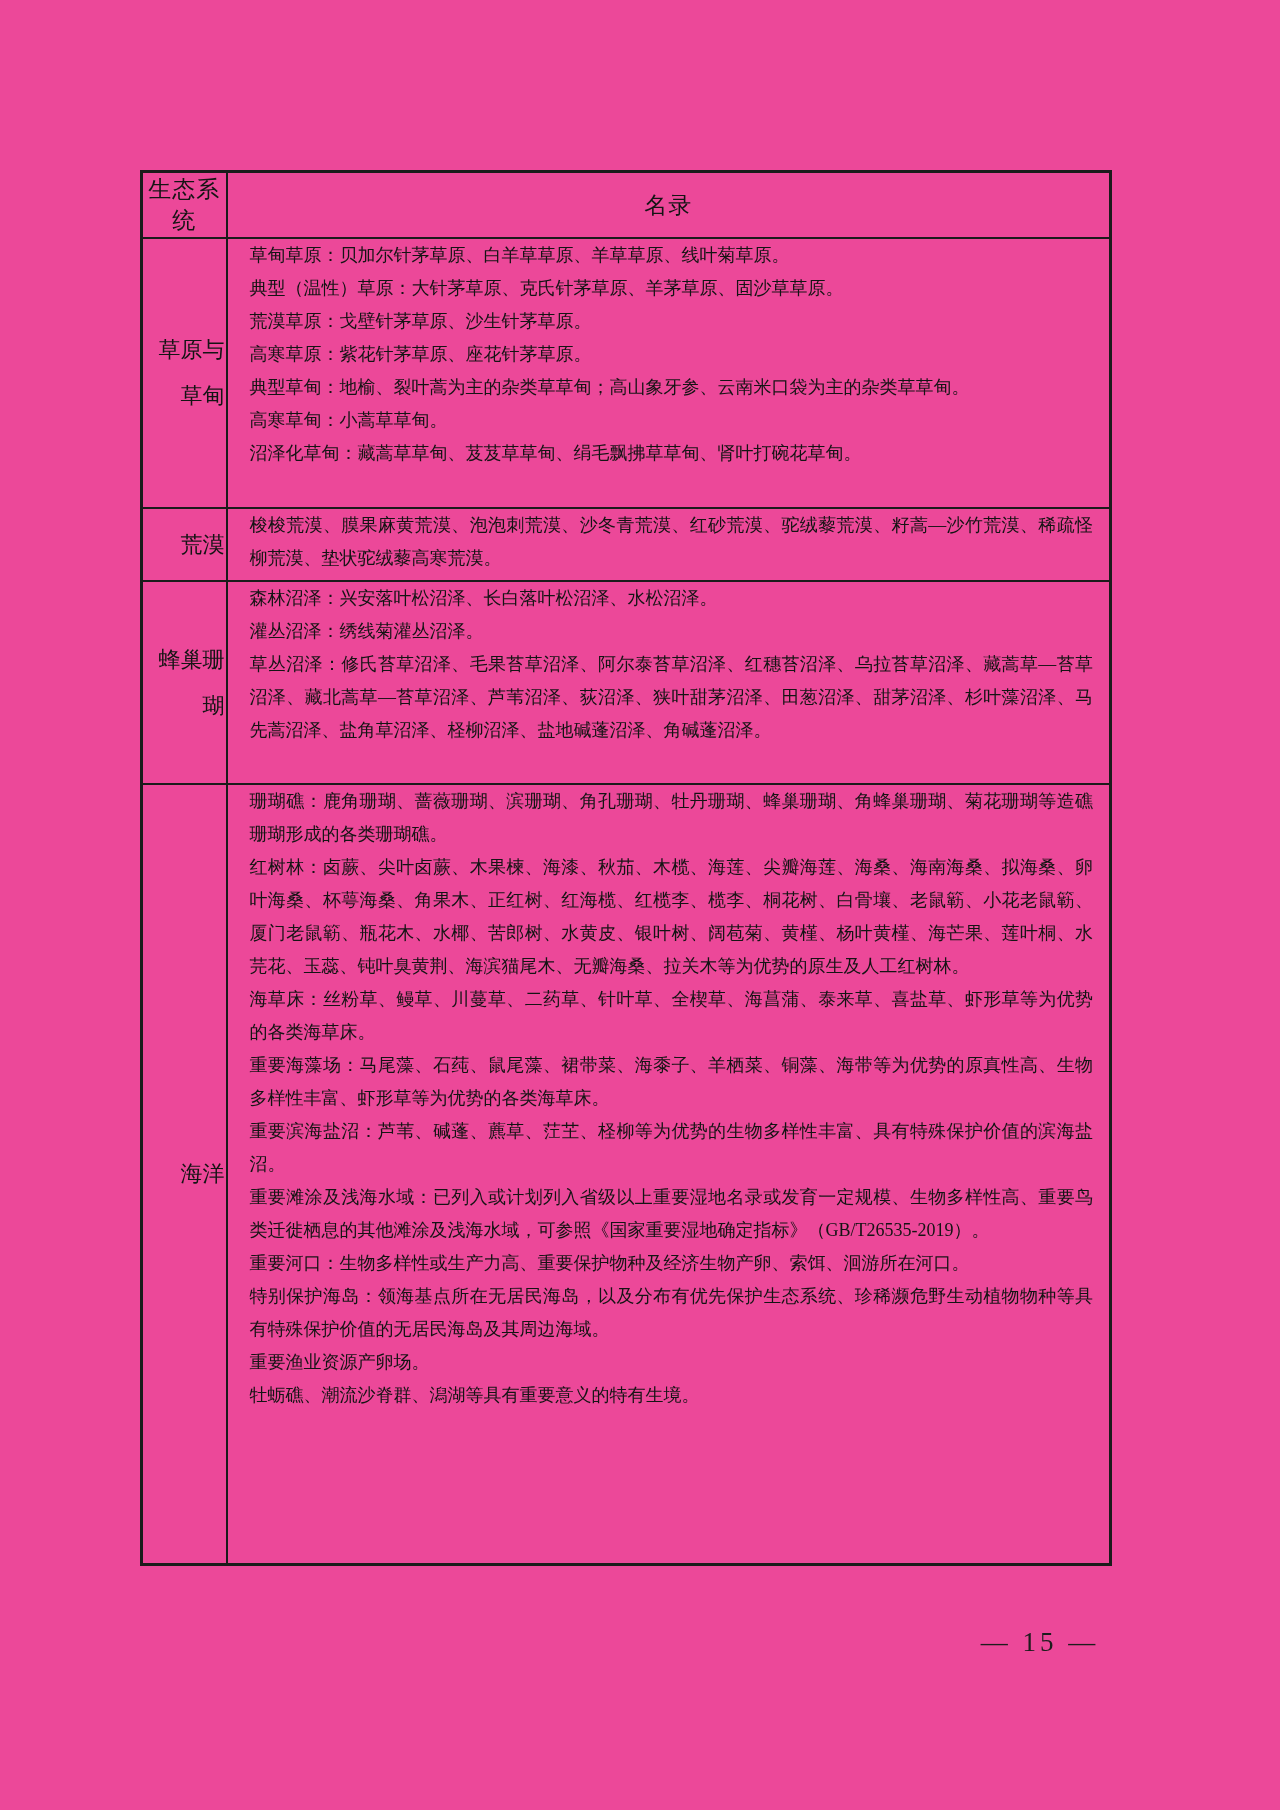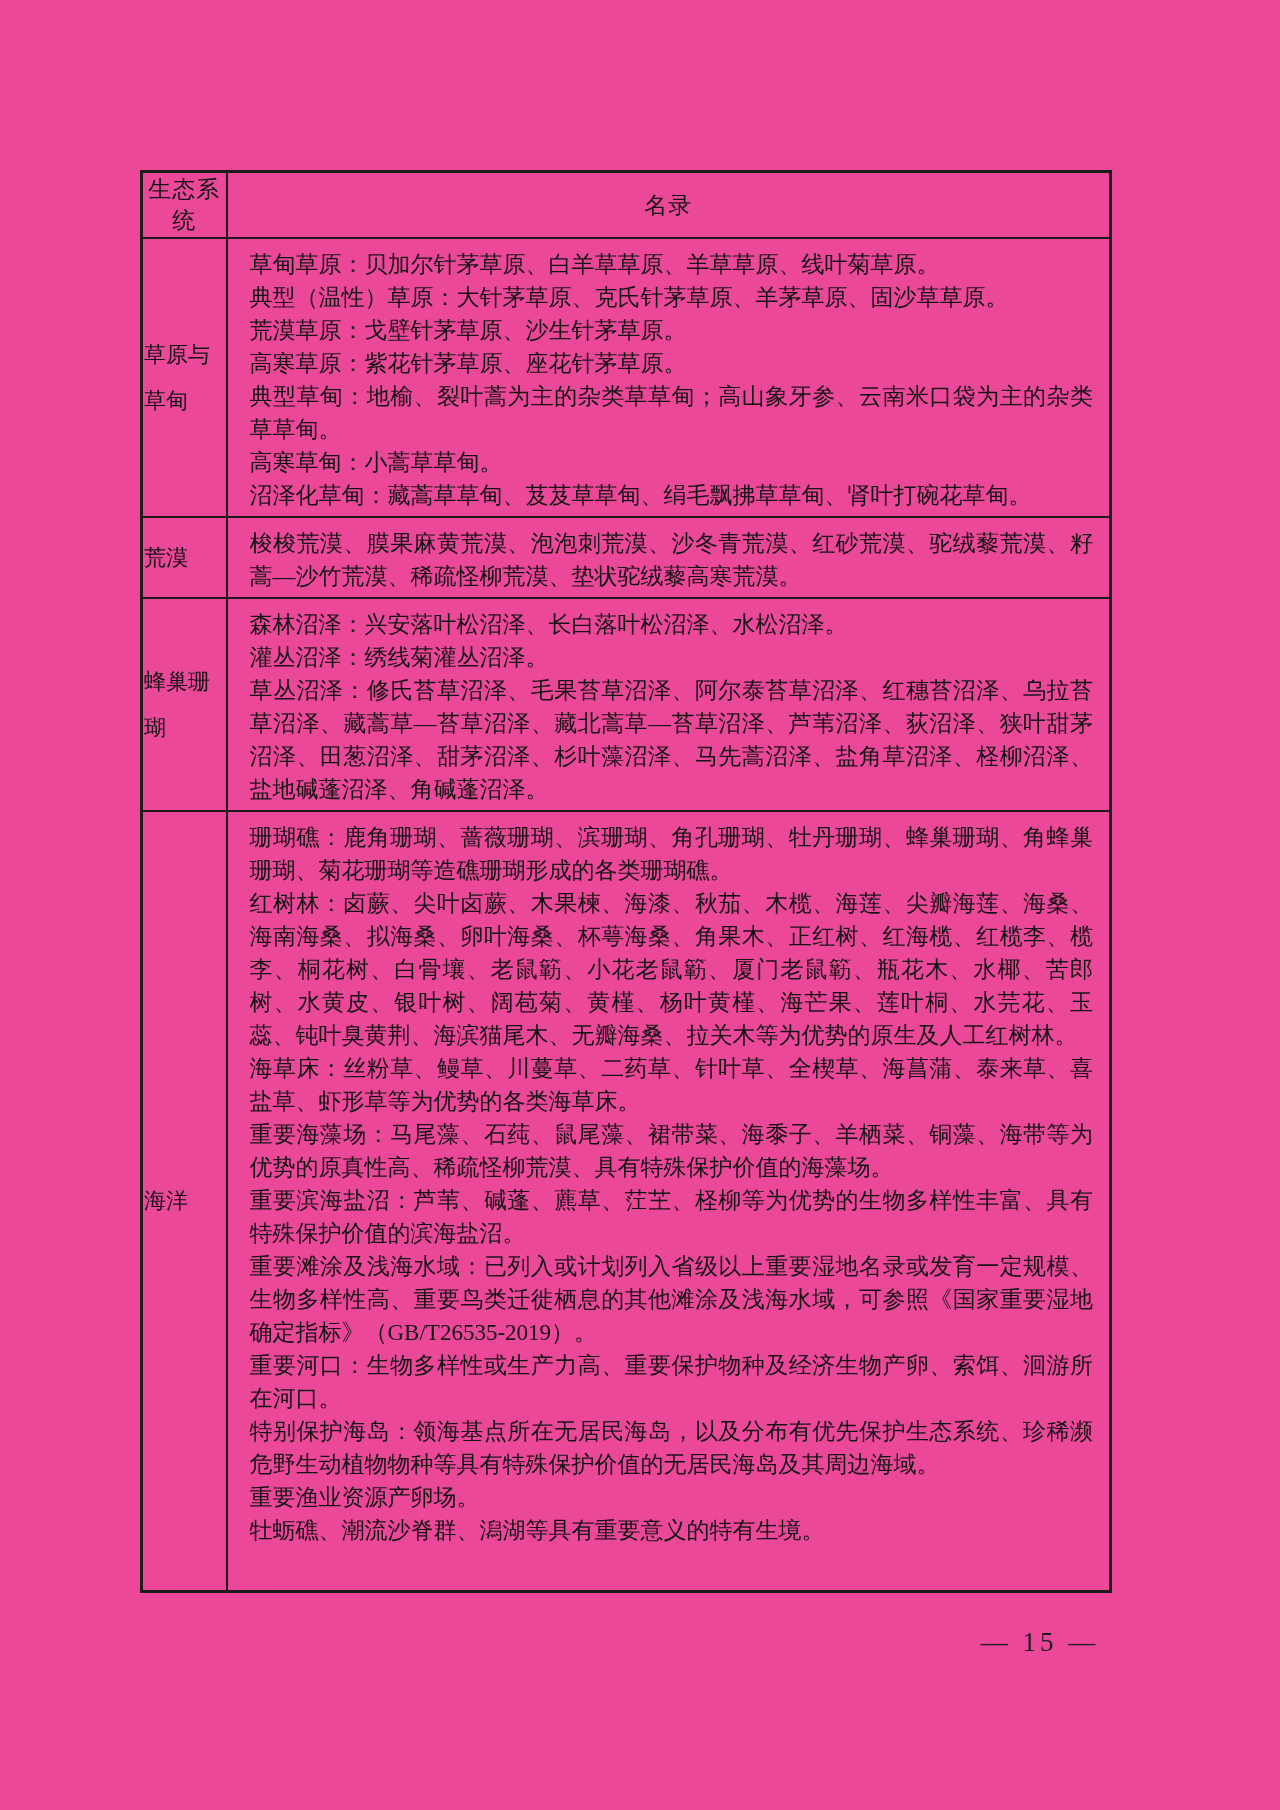--- a/index.html
+++ b/index.html
@@ -32,33 +32,33 @@
   .eco-table thead tr { height: 50px; }
   .eco-table th {
     font-weight: normal;
     font-size: 23px;
     text-align: center;
     letter-spacing: 1px;
     color: #141414;
   }
   col.c1 { width: 85px; }
   .eco-cell {
-    text-align: left;
+    text-align: right;
     vertical-align: middle;
     font-size: 22px;
     padding: 0 1px;
     color: #141414;
   }
   .eco-cell div {
     line-height: 46px;
   }
   .list-cell {
     vertical-align: top;
-    padding: 9px 16px 4px 22px;
-    font-size: 23px;
+    padding: 0 16px 4px 22px;
+    font-size: 18px;
     line-height: 33px;
     text-align: justify;
     color: #141414;
   }
   .list-cell p {
     margin: 0;
     padding: 0;
   }
   
   .eco-table tbody tr:nth-child(1) { height: 270px; }
@@ -128,21 +128,21 @@
           </td>
         </tr>
         <tr>
           <td class="eco-cell">
             <div>海洋</div>
           </td>
           <td class="list-cell">
             <p>珊瑚礁：鹿角珊瑚、蔷薇珊瑚、滨珊瑚、角孔珊瑚、牡丹珊瑚、蜂巢珊瑚、角蜂巢珊瑚、菊花珊瑚等造礁珊瑚形成的各类珊瑚礁。</p>
             <p>红树林：卤蕨、尖叶卤蕨、木果楝、海漆、秋茄、木榄、海莲、尖瓣海莲、海桑、海南海桑、拟海桑、卵叶海桑、杯萼海桑、角果木、正红树、红海榄、红榄李、榄李、桐花树、白骨壤、老鼠簕、小花老鼠簕、厦门老鼠簕、瓶花木、水椰、苦郎树、水黄皮、银叶树、阔苞菊、黄槿、杨叶黄槿、海芒果、莲叶桐、水芫花、玉蕊、钝叶臭黄荆、海滨猫尾木、无瓣海桑、拉关木等为优势的原生及人工红树林。</p>
             <p>海草床：丝粉草、鳗草、川蔓草、二药草、针叶草、全楔草、海菖蒲、泰来草、喜盐草、虾形草等为优势的各类海草床。</p>
-            <p>重要海藻场：马尾藻、石莼、鼠尾藻、裙带菜、海黍子、羊栖菜、铜藻、海带等为优势的原真性高、稀疏怪柳荒漠、具有特殊保护价值的海藻场。</p>
+            <p>重要海藻场：马尾藻、石莼、鼠尾藻、裙带菜、海黍子、羊栖菜、铜藻、海带等为优势的原真性高、生物多样性丰富、虾形草等为优势的各类海草床。</p>
             <p>重要滨海盐沼：芦苇、碱蓬、藨草、茳芏、柽柳等为优势的生物多样性丰富、具有特殊保护价值的滨海盐沼。</p>
             <p>重要滩涂及浅海水域：已列入或计划列入省级以上重要湿地名录或发育一定规模、生物多样性高、重要鸟类迁徙栖息的其他滩涂及浅海水域，可参照《国家重要湿地确定指标》（GB/T26535-2019）。</p>
             <p>重要河口：生物多样性或生产力高、重要保护物种及经济生物产卵、索饵、洄游所在河口。</p>
             <p>特别保护海岛：领海基点所在无居民海岛，以及分布有优先保护生态系统、珍稀濒危野生动植物物种等具有特殊保护价值的无居民海岛及其周边海域。</p>
             <p>重要渔业资源产卵场。</p>
             <p>牡蛎礁、潮流沙脊群、潟湖等具有重要意义的特有生境。</p>
           </td>
         </tr>
       </tbody>
   </table>

